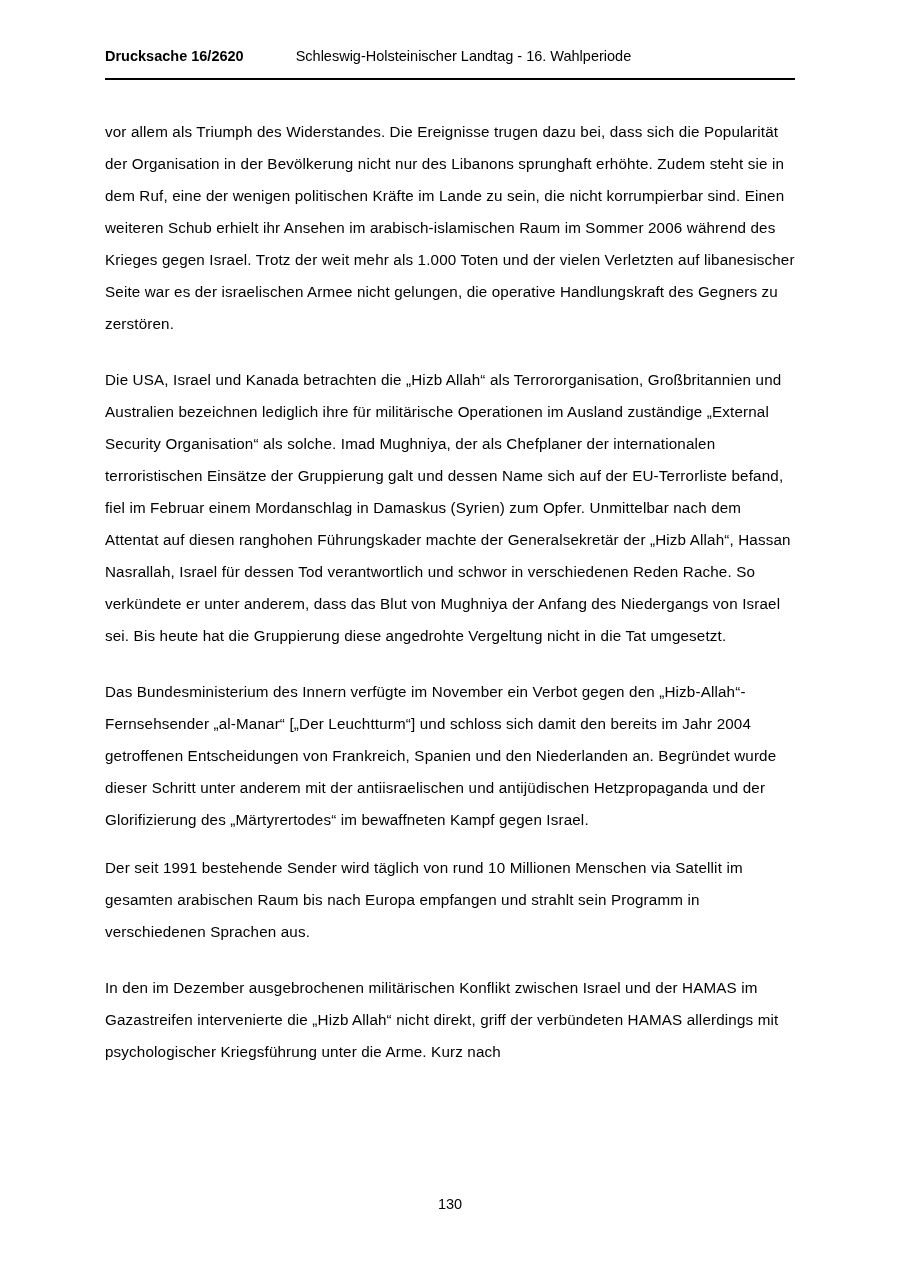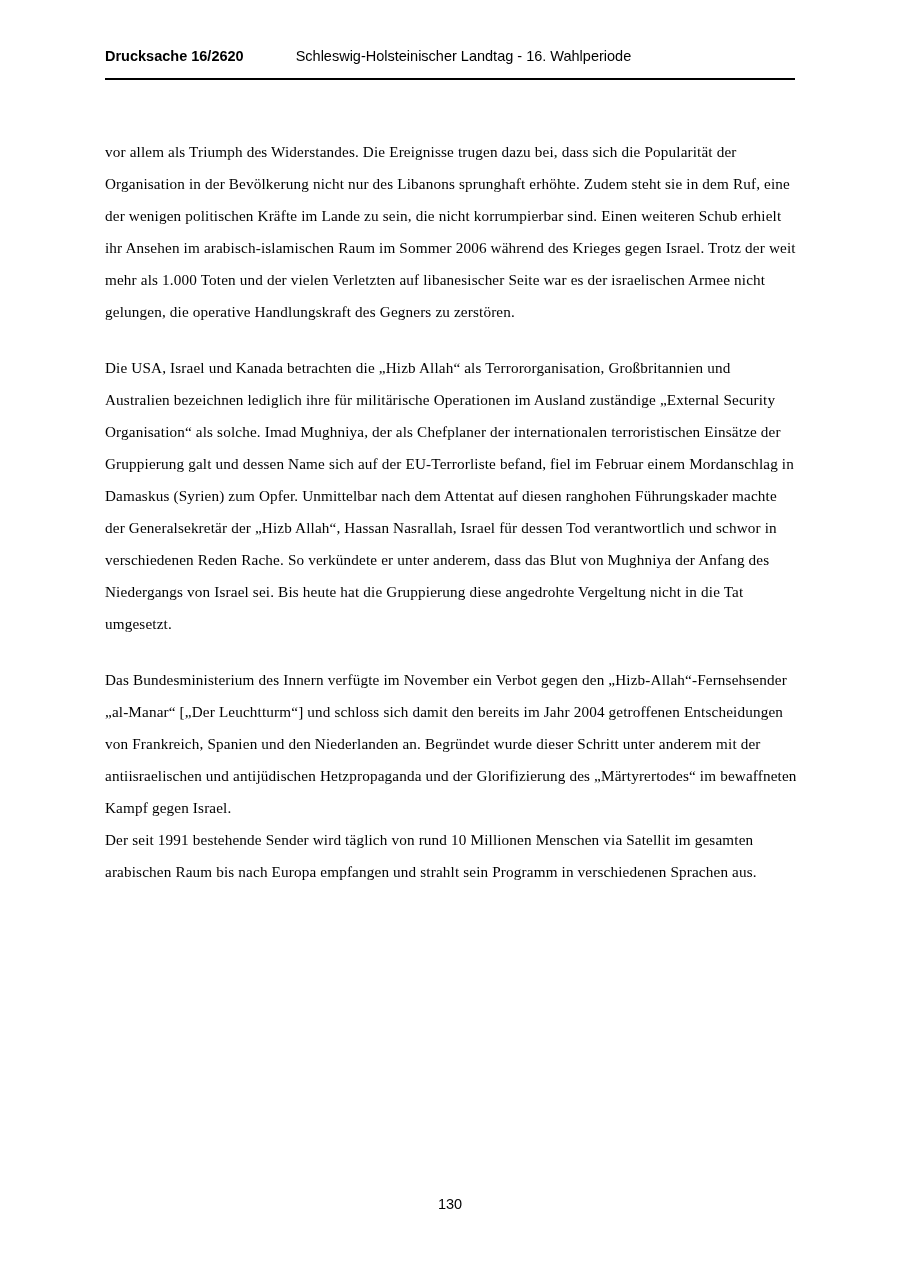--- a/index.html
+++ b/index.html
@@ -44,36 +44,35 @@
     position: absolute;
     left: 105px;
     top: 78px;
     width: 690px;
     height: 1.5px;
     background: #000000;
   }
   .content {
     position: absolute;
     left: 105px;
-    top: 136px;
+    top: 116px;
     width: 692px;
-    font-family: Liberation Serif, serif;
   }
   .para {
     font-size: 15.2px;
     line-height: 32px;
     text-align: left;
     margin: 0 0 0 0;
     letter-spacing: 0.01em;
   }
   .para + .para {
     margin-top: 24px;
   }
   .para.tight {
-    margin-top: 0;
+    margin-top: 16px;
   }
   .footer {
     position: absolute;
     left: 0;
     top: 1196px;
     width: 900px;
     text-align: center;
     font-size: 14.5px;
   }
 </style>
@@ -86,19 +85,20 @@
     <span class="header-left">Drucksache 16/2620</span>
     <span class="header-right">Schleswig-Holsteinischer Landtag - 16. Wahlperiode</span>
   </div>
   <div class="header-rule"></div>
 
   <div class="content">
     <p class="para">vor allem als Triumph des Widerstandes. Die Ereignisse trugen dazu bei, dass sich die Popularität der Organisation in der Bevölkerung nicht nur des Libanons sprunghaft erhöhte. Zudem steht sie in dem Ruf, eine der wenigen politischen Kräfte im Lande zu sein, die nicht korrumpierbar sind. Einen weiteren Schub erhielt ihr Ansehen im arabisch-islamischen Raum im Sommer 2006 während des Krieges gegen Israel. Trotz der weit mehr als 1.000 Toten und der vielen Verletzten auf libanesischer Seite war es der israelischen Armee nicht gelungen, die operative Handlungskraft des Gegners zu zerstören.</p>
     <p class="para">Die USA, Israel und Kanada betrachten die „Hizb Allah“ als Terrororganisation, Großbritannien und Australien bezeichnen lediglich ihre für militärische Operationen im Ausland zuständige „External Security Organisation“ als solche. Imad Mughniya, der als Chefplaner der internationalen terroristischen Einsätze der Gruppierung galt und dessen Name sich auf der EU-Terrorliste befand, fiel im Februar einem Mordanschlag in Damaskus (Syrien) zum Opfer. Unmittelbar nach dem Attentat auf diesen ranghohen Führungskader machte der Generalsekretär der „Hizb Allah“, Hassan Nasrallah, Israel für dessen Tod verantwortlich und schwor in verschiedenen Reden Rache. So verkündete er unter anderem, dass das Blut von Mughniya der Anfang des Niedergangs von Israel sei. Bis heute hat die Gruppierung diese angedrohte Vergeltung nicht in die Tat umgesetzt.</p>
     <p class="para">Das Bundesministerium des Innern verfügte im November ein Verbot gegen den „Hizb-Allah“-Fernsehsender „al-Manar“ [„Der Leuchtturm“] und schloss sich damit den bereits im Jahr 2004 getroffenen Entscheidungen von Frankreich, Spanien und den Niederlanden an. Begründet wurde dieser Schritt unter anderem mit der antiisraelischen und antijüdischen Hetzpropaganda und der Glorifizierung des „Märtyrertodes“ im bewaffneten Kampf gegen Israel.</p>
     <p class="para tight">Der seit 1991 bestehende Sender wird täglich von rund 10 Millionen Menschen via Satellit im gesamten arabischen Raum bis nach Europa empfangen und strahlt sein Programm in verschiedenen Sprachen aus.</p>
+    <p class="para">In den im Dezember ausgebrochenen militärischen Konflikt zwischen Israel und der HAMAS im Gazastreifen intervenierte die „Hizb Allah“ nicht direkt, griff der verbündeten HAMAS allerdings mit psychologischer Kriegsführung unter die Arme. Kurz nach</p>
   </div>
 
   <div class="footer">
     <span>130</span>
   </div>
 
 </div>
 
 </body></html>

